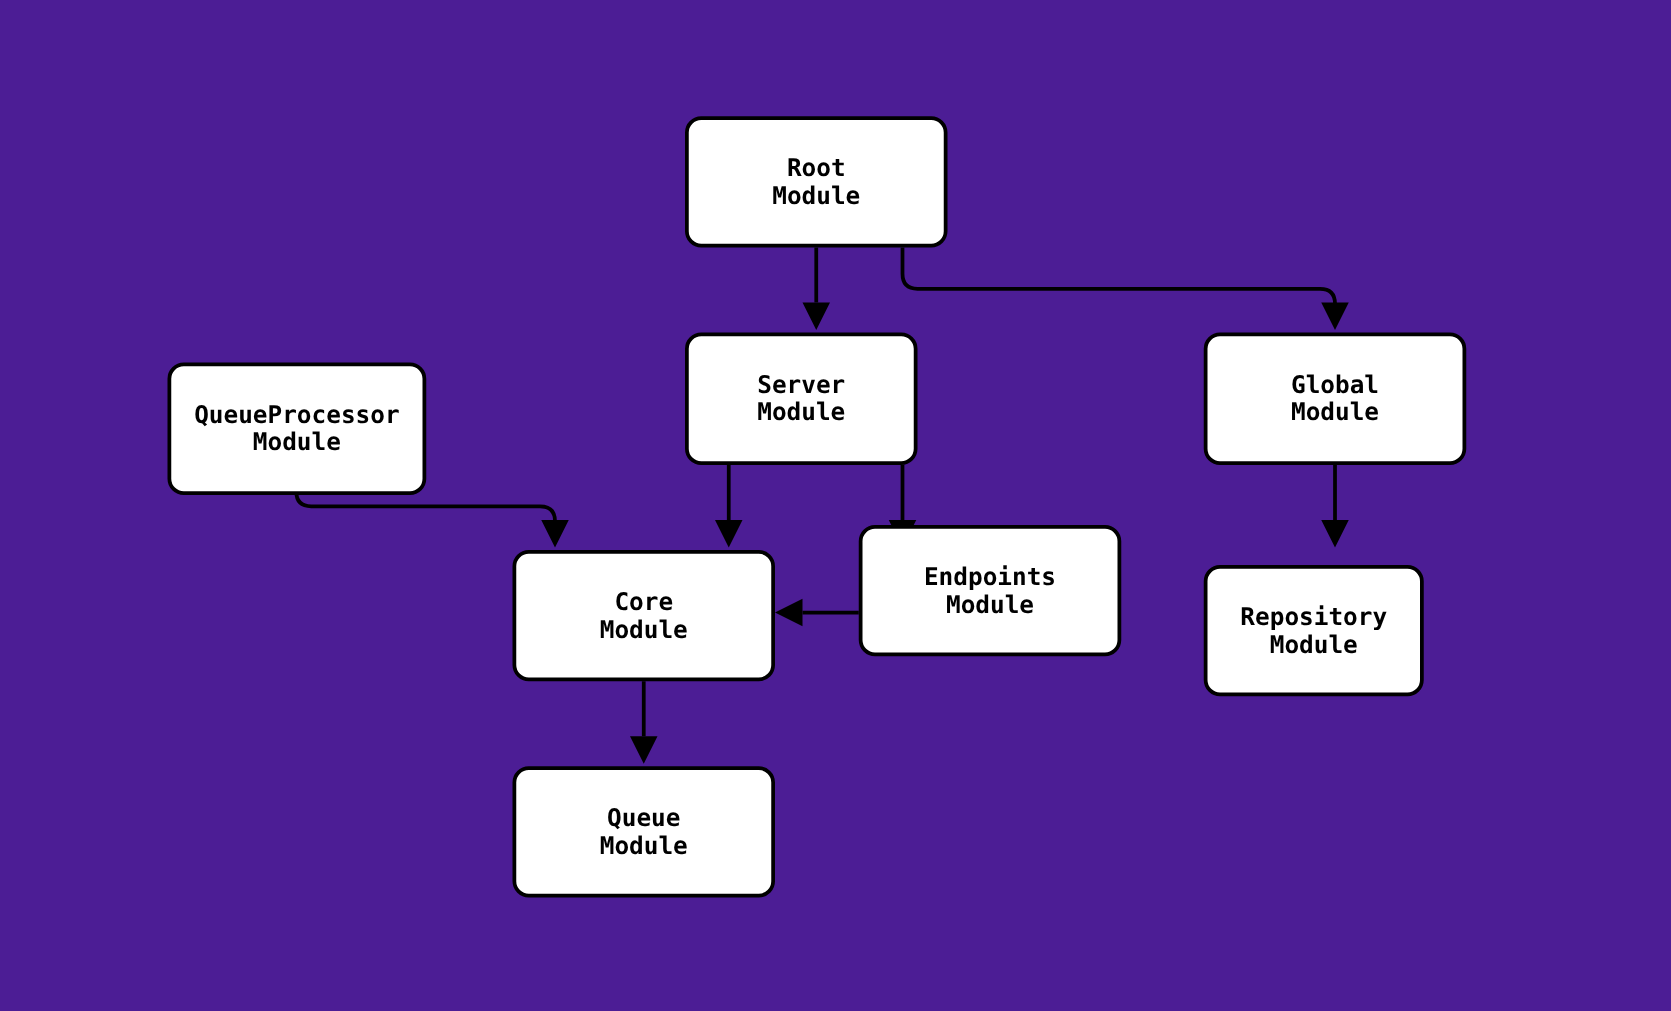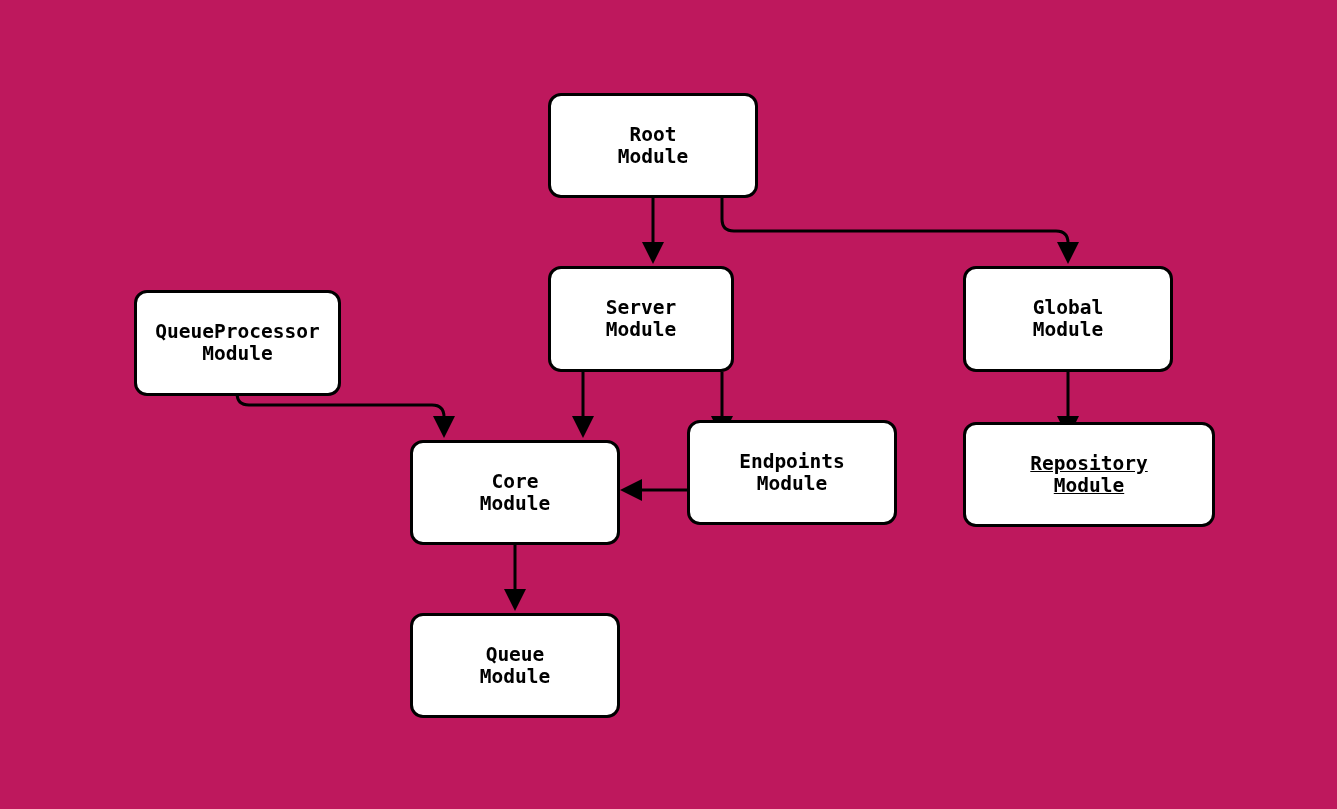--- a/index.html
+++ b/index.html
@@ -10,21 +10,21 @@
   body {
     width: 1337px;
     height: 809px;
     overflow: hidden;
     font-family: "DejaVu Sans Mono", "Liberation Mono", monospace;
   }
   #diagram-canvas {
     position: relative;
     width: 1337px;
     height: 809px;
-    background: #be185d;
+    background: #4c1d95;
   }
   #diagram-svg {
     position: absolute;
     inset: 0;
     width: 1337px;
     height: 809px;
     display: block;
   }
   .node-box {
     position: absolute;
@@ -133,21 +133,21 @@
   <div class="node-box" style="left:410px; top:440px; width:210px; height:105px;">
     <span class="node-line">Core</span>
     <span class="node-line">Module</span>
   </div>
 
   <div class="node-box" style="left:687px; top:420px; width:210px; height:105px;">
     <span class="node-line">Endpoints</span>
     <span class="node-line">Module</span>
   </div>
 
-  <div class="node-box" style="left:963px; top:422px; width:252px; height:105px;text-decoration:underline;">
+  <div class="node-box" style="left:963px; top:452px; width:176px; height:105px;">
     <span class="node-line">Repository</span>
     <span class="node-line">Module</span>
   </div>
 
   <div class="node-box" style="left:410px; top:613px; width:210px; height:105px;">
     <span class="node-line">Queue</span>
     <span class="node-line">Module</span>
   </div>
 
 </div>

